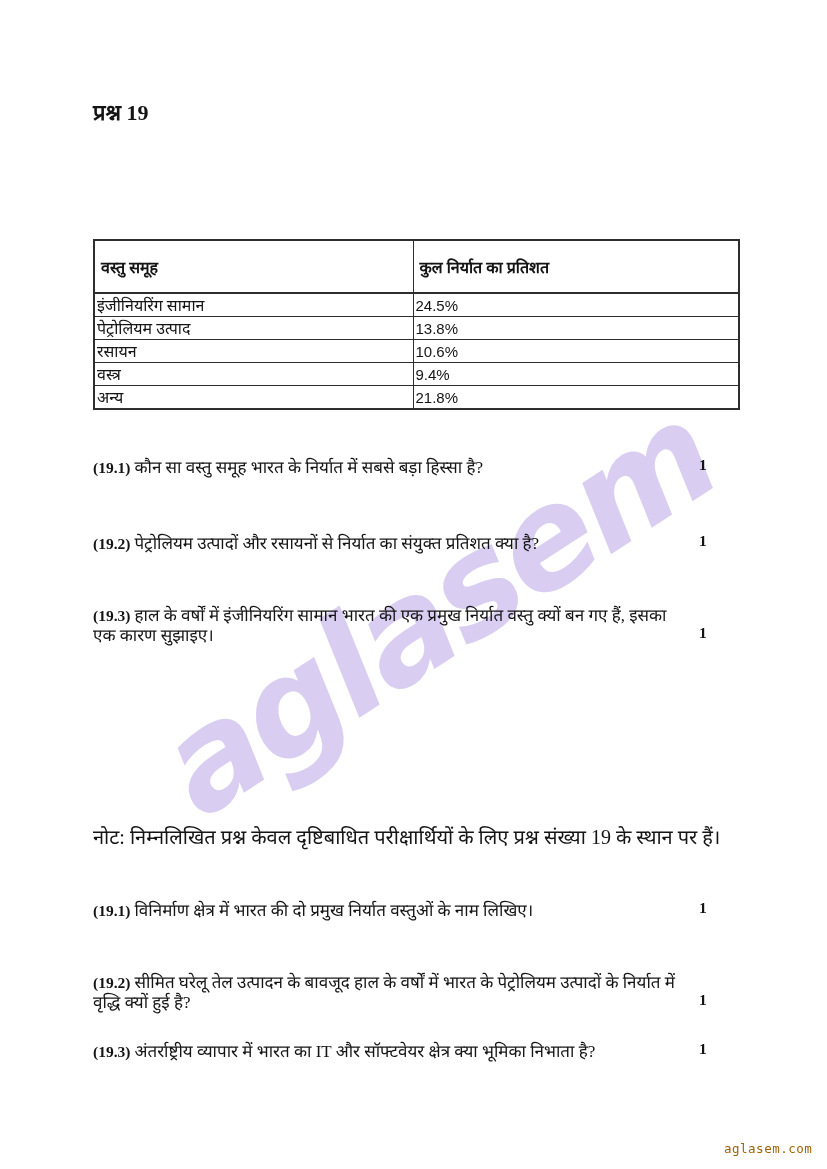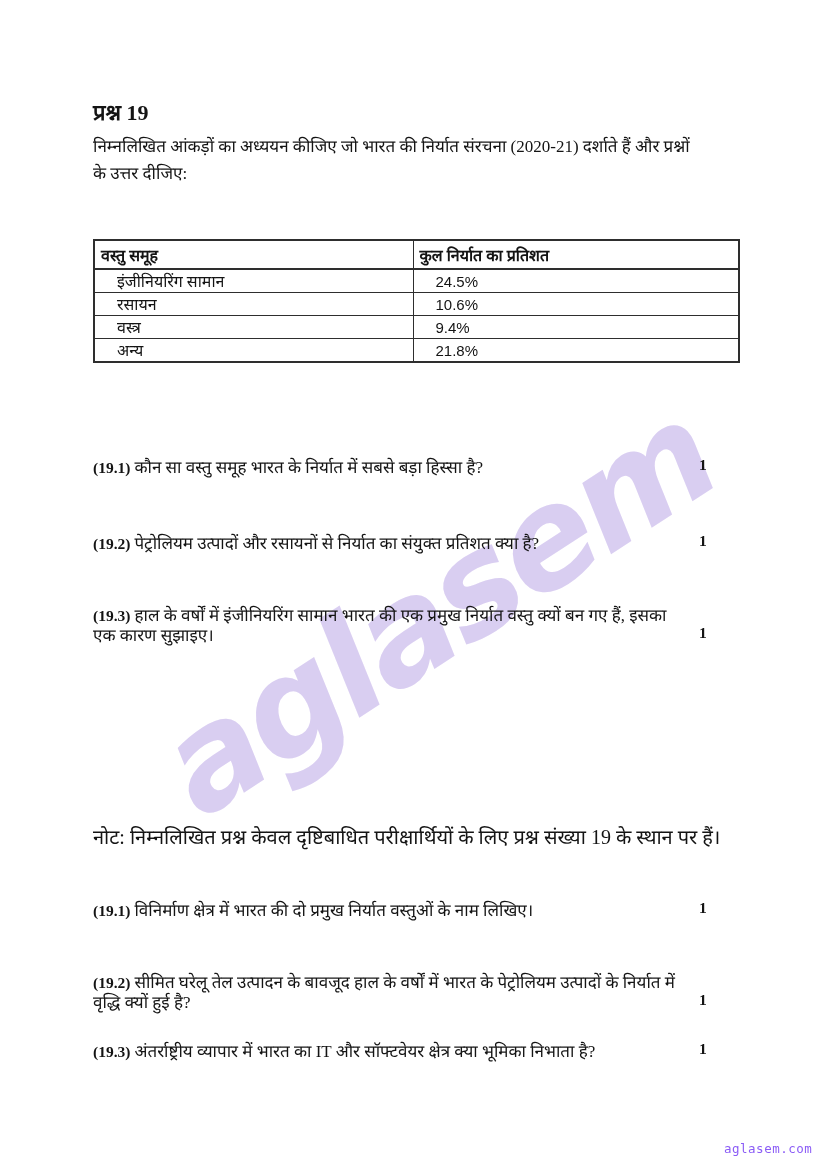--- a/index.html
+++ b/index.html
@@ -68,28 +68,28 @@
     border-collapse: collapse;
     table-layout: fixed;
   }
   table.export-table, table.export-table th, table.export-table td {
     border: 1px solid #2e2e2e;
   }
   table.export-table { border-width: 2px; }
   table.export-table th {
     height: 27px;
     text-align: left;
-    padding: 0 6px;
+    padding: 12px 6px;
     font-size: 16px;
     font-weight: bold;
     border-bottom-width: 2px;
   }
   table.export-table td {
     height: 21px;
-    padding: 0 22px;
+    padding: 0 2px;
     font-size: 16px;
     vertical-align: middle;
   }
   table.export-table td.value-cell {
     font-size: 15px;
     font-family: Liberation Sans, sans-serif;
   }
 
   
   .question {
@@ -123,56 +123,58 @@
     line-height: 28px;
   }
 
   .footer-link {
     position: absolute;
     left: 724px;
     top: 1141px;
     font-family: "DejaVu Sans Mono", "Liberation Mono", monospace;
     font-size: 12.5px;
     letter-spacing: 0.5px;
-    color: #8b5cf6;
+    color: #a16207;
     text-decoration: none;
     cursor: pointer;
   }
 </style>
 </head>
 <body>
 
 <div class="page">
 
   <div class="watermark">aglasem</div>
 
   <div class="content">
 
     <div class="heading">प्रश्न 19</div>
 
-    <div class="intro">निम्नलिखित आंकड़ों का अध्ययन कीजिए जो भारत की निर्यात संरचना (2020-21) दर्शाते हैं और प्रश्नों
-के उत्तर दीजिए:</div>
 
     <table class="export-table">
       <colgroup>
         <col style="width:319px">
         <col style="width:326px">
       </colgroup>
       <thead>
         <tr>
           <th>वस्तु समूह</th>
           <th>कुल निर्यात का प्रतिशत</th>
         </tr>
       </thead>
       <tbody>
         <tr>
           <td>इंजीनियरिंग सामान</td>
           <td class="value-cell">24.5%</td>
         </tr>
         <tr>
+          <td>पेट्रोलियम उत्पाद</td>
+          <td class="value-cell">13.8%</td>
+        </tr>
+        <tr>
           <td>रसायन</td>
           <td class="value-cell">10.6%</td>
         </tr>
         <tr>
           <td>वस्त्र</td>
           <td class="value-cell">9.4%</td>
         </tr>
         <tr>
           <td>अन्य</td>
           <td class="value-cell">21.8%</td>

